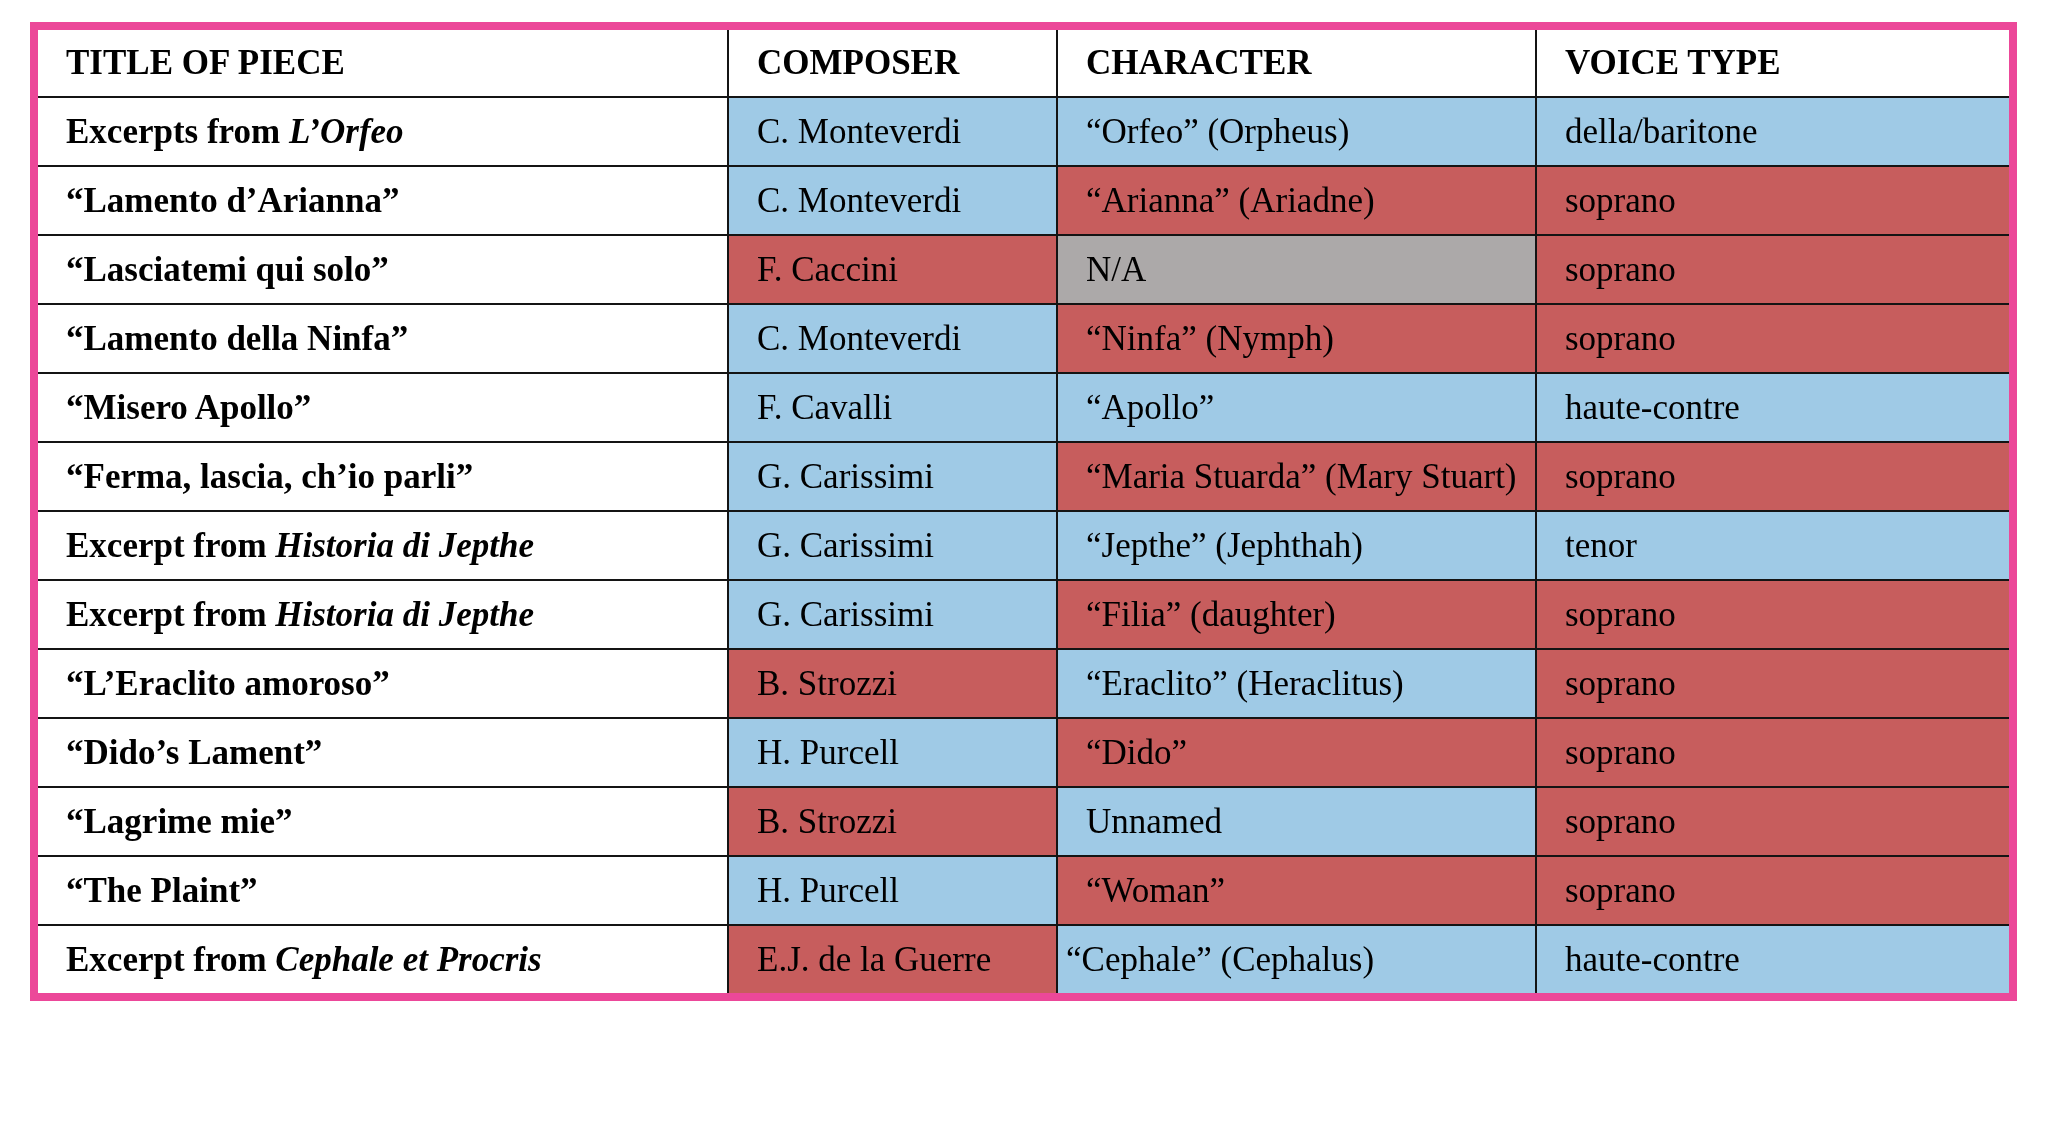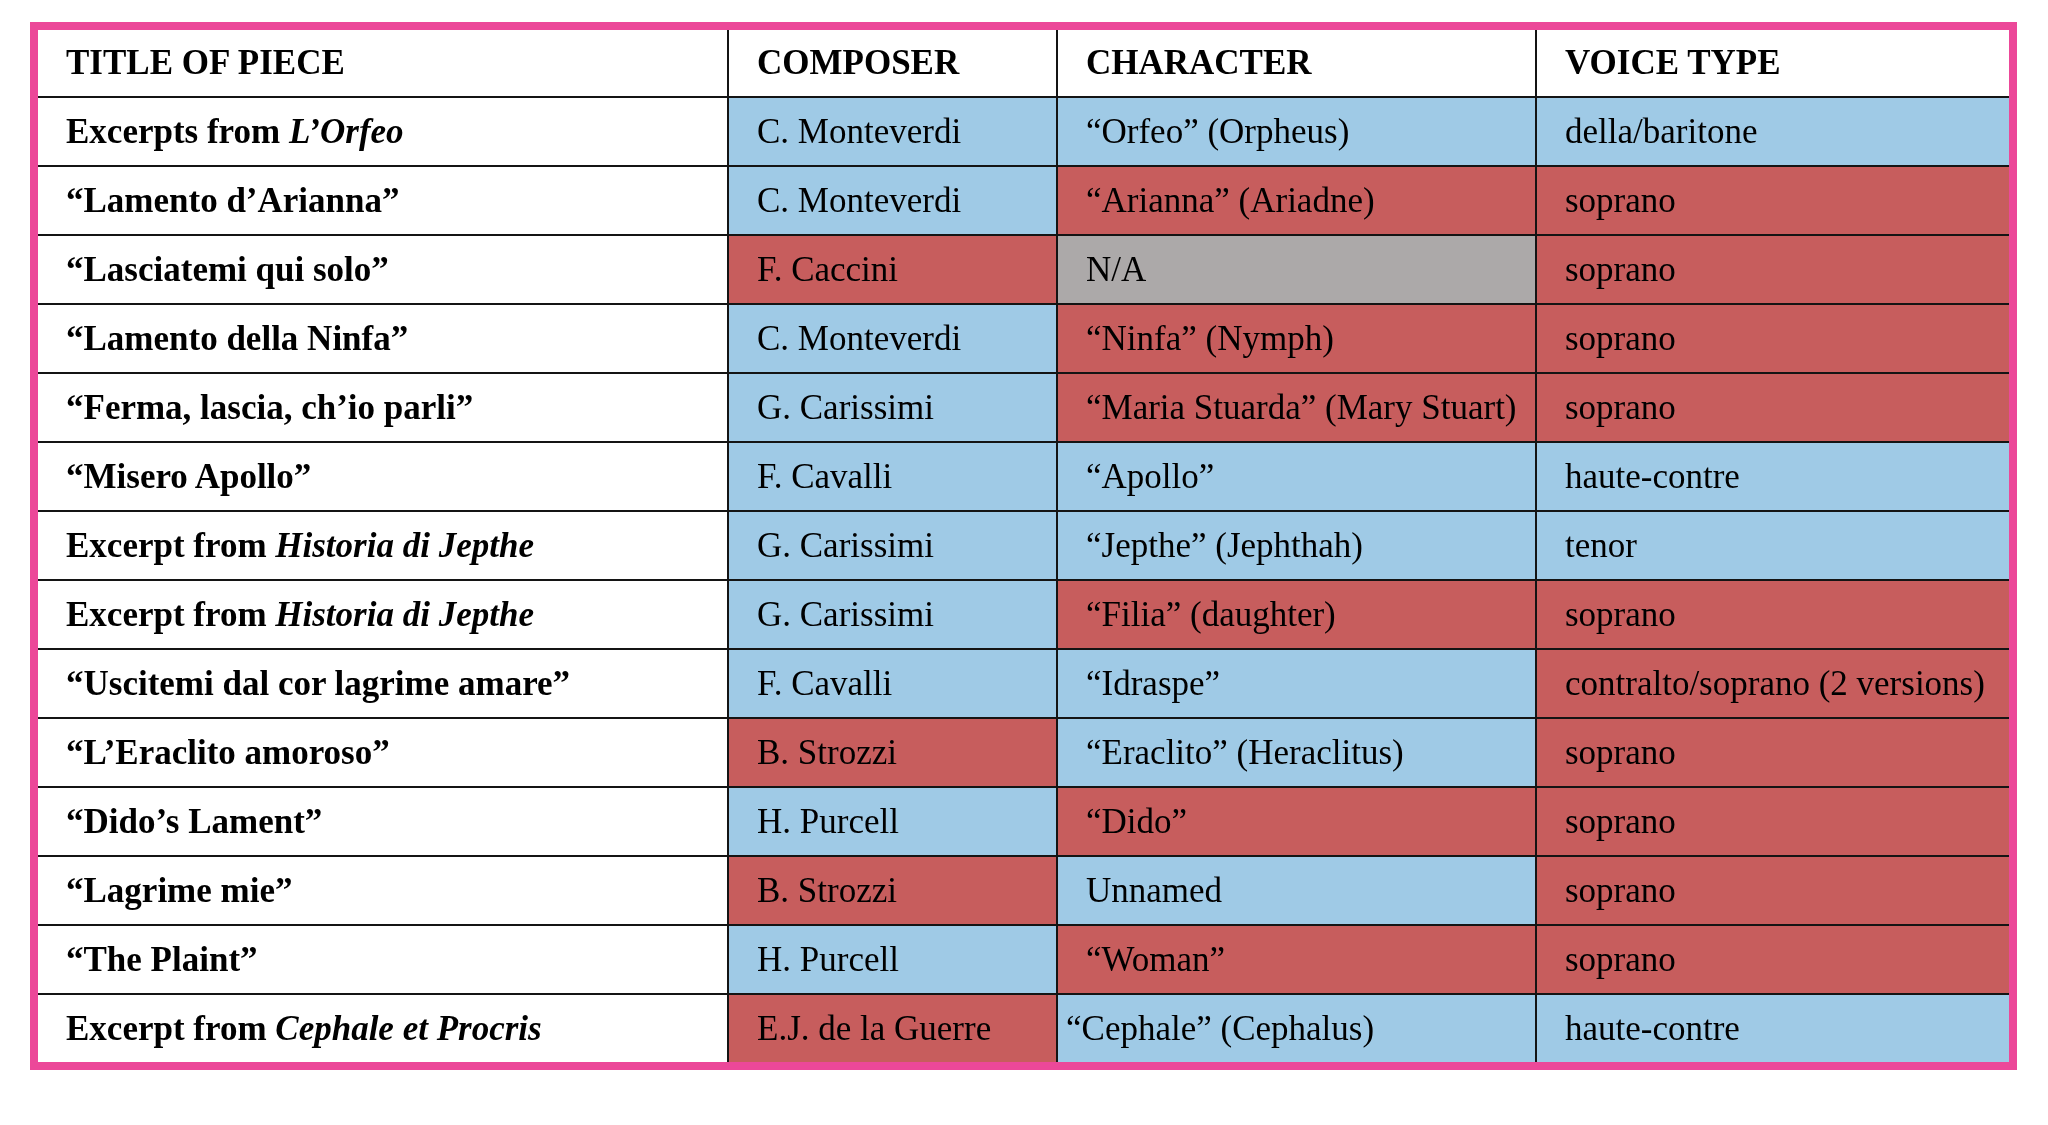--- a/index.html
+++ b/index.html
@@ -90,48 +90,42 @@
           <td style="background: rgb(172, 169, 169);">N/A</td>
           <td style="background: rgb(199, 93, 93);">soprano</td>
         </tr>
         <tr>
           <td class="title-cell"><span class="">“Lamento della Ninfa”</span></td>
           <td style="background: rgb(159, 202, 230);">C. Monteverdi</td>
           <td style="background: rgb(199, 93, 93);">“Ninfa” (Nymph)</td>
           <td style="background: rgb(199, 93, 93);">soprano</td>
         </tr>
         <tr>
+          <td class="title-cell"><span class="">“Misero Apollo”</span></td>
+          <td style="background: rgb(159, 202, 230);">F. Cavalli</td>
+          <td style="background: rgb(159, 202, 230);">“Apollo”</td>
+          <td style="background: rgb(159, 202, 230);">haute-contre</td>
+        </tr>
+        <tr>
           <td class="title-cell"><span class="">“Ferma, lascia, ch’io parli”</span></td>
           <td style="background: rgb(159, 202, 230);">G. Carissimi</td>
           <td style="background: rgb(199, 93, 93);">“Maria Stuarda” (Mary Stuart)</td>
           <td style="background: rgb(199, 93, 93);">soprano</td>
-        </tr>
-        <tr>
-          <td class="title-cell"><span class="">“Misero Apollo”</span></td>
-          <td style="background: rgb(159, 202, 230);">F. Cavalli</td>
-          <td style="background: rgb(159, 202, 230);">“Apollo”</td>
-          <td style="background: rgb(159, 202, 230);">haute-contre</td>
         </tr>
         <tr>
           <td class="title-cell"><span class="">Excerpt from </span><span class="it">Historia di Jepthe</span></td>
           <td style="background: rgb(159, 202, 230);">G. Carissimi</td>
           <td style="background: rgb(159, 202, 230);">“Jepthe” (Jephthah)</td>
           <td style="background: rgb(159, 202, 230);">tenor</td>
         </tr>
         <tr>
           <td class="title-cell"><span class="">Excerpt from </span><span class="it">Historia di Jepthe</span></td>
           <td style="background: rgb(159, 202, 230);">G. Carissimi</td>
           <td style="background: rgb(199, 93, 93);">“Filia” (daughter)</td>
           <td style="background: rgb(199, 93, 93);">soprano</td>
-        </tr>
-        <tr>
-          <td class="title-cell"><span class="">“Uscitemi dal cor lagrime amare”</span></td>
-          <td style="background: rgb(159, 202, 230);">F. Cavalli</td>
-          <td style="background: rgb(159, 202, 230);">“Idraspe”</td>
-          <td style="background: rgb(199, 93, 93);">contralto/soprano (2 versions)</td>
         </tr>
         <tr>
           <td class="title-cell"><span class="">“L’Eraclito amoroso”</span></td>
           <td style="background: rgb(199, 93, 93);">B. Strozzi</td>
           <td style="background: rgb(159, 202, 230); margin-left: 44px;">“Eraclito” (Heraclitus)</td>
           <td style="background: rgb(199, 93, 93);">soprano</td>
         </tr>
         <tr>
           <td class="title-cell"><span class="">“Dido’s Lament”</span></td>
           <td style="background: rgb(159, 202, 230);">H. Purcell</td>

